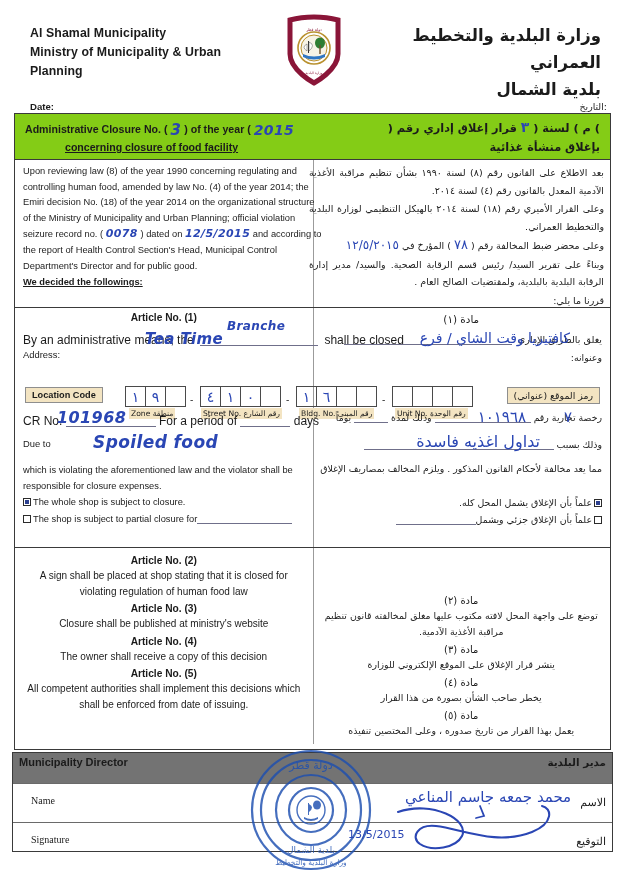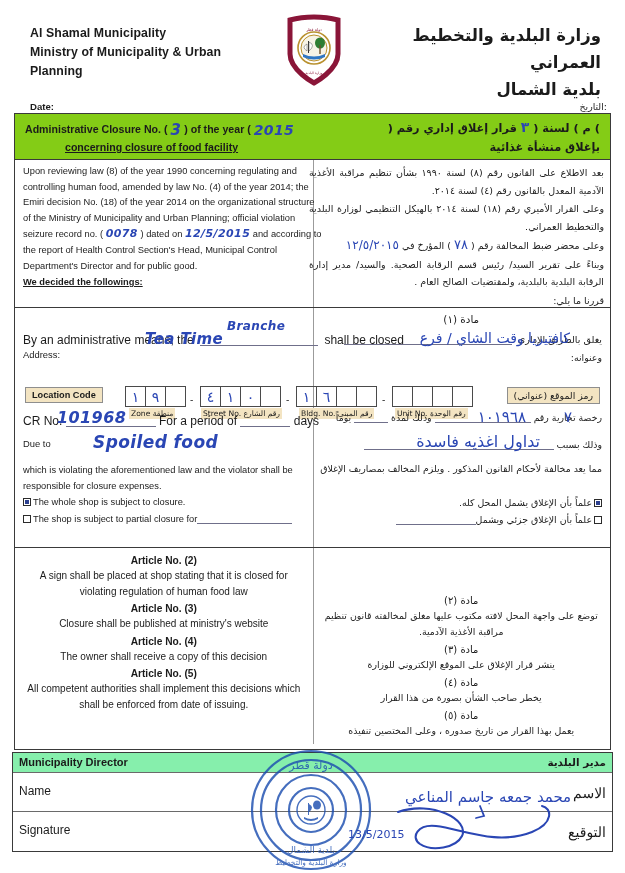--- a/index.html
+++ b/index.html
@@ -128,27 +128,27 @@
   .a-h { font-size:10.2px; font-weight:700; margin:4px 0 2px; }
   .a-b { font-size:10px; line-height:15.5px; margin:0 0 2px; }
   .arts-ar .a-h { font-weight:400; font-size:10px; }
   .arts-ar .a-b { font-size:9.4px; line-height:16px; }
 
   
   .foot {
     position:absolute; left:12px; top:752px; width:601px; height:100px;
     border:1.4px solid #3a3a3a; background:#fff;
   }
-  .foot-bar { height:20px; background:#86efac; border-bottom:1px solid #6a6a6a; position:relative; }
+  .foot-bar { height:31px; background:#737373; border-bottom:1px solid #6a6a6a; position:relative; }
   .foot-bar .en { position:absolute; left:6px; top:3px; font-size:11px; font-weight:700; }
   .foot-bar .ar { position:absolute; right:6px; top:3px; font-size:10.4px; font-weight:700; font-family:"DejaVu Sans", sans-serif; direction:rtl; }
   .foot-row { position:relative; height:38.5px; border-bottom:1px solid #6a6a6a; }
   .foot-row:last-child { border-bottom:0; }
-  .foot-row .en { position:absolute; left:6px; top:11px; font-size:12px; }
-  .foot-row .ar { position:absolute; right:6px; top:12px; font-size:14px; font-family:Liberation Serif, serif; direction:rtl; }
+  .foot-row .en { position:absolute; left:18px; top:11px; font-size:10px;font-family:Liberation Serif, serif; }
+  .foot-row .ar { position:absolute; right:6px; top:12px; font-size:11px; font-family:Liberation Serif, serif; direction:rtl; }
 
   
   .hw {
     color:#2a46b4; font-family:"DejaVu Sans", sans-serif;
     font-style:italic; font-weight:600; letter-spacing:.4px;
     position:absolute; white-space:nowrap;
   }
   .hw-ar { color:#2a46b4; font-family:"DejaVu Sans", sans-serif; position:absolute; white-space:nowrap; font-size:14px; }
 
   
@@ -235,20 +235,21 @@
         </p>
         <p>وبناءً على تقرير السيد/ رئيس قسم الرقابة الصحية. والسيد/ مدير إدارة الرقابة البلدية بالبلدية، ولمقتضيات الصالح العام .</p>
         <p>قررنا ما يلي:</p>
       </div>
     </div>
 
     <div class="art1">
       <div class="a1-div"></div>
       <div class="art1-vdiv"></div>
 
+      <div class="a1-head-en">Article No. (1)</div>
       <div class="a1-head-ar">مادة (١)</div>
 
       <div class="bam">
         <span>By an administrative means, the</span>
         <span class="bam-line"></span>
         <span>shall be closed</span>
       </div>
       <div class="hw" style="left:130px; top:22px; font-size:15px;">Tea Time</div>
       <div class="hw" style="left:212px; top:11px; font-size:12px;">Branche</div>
 

